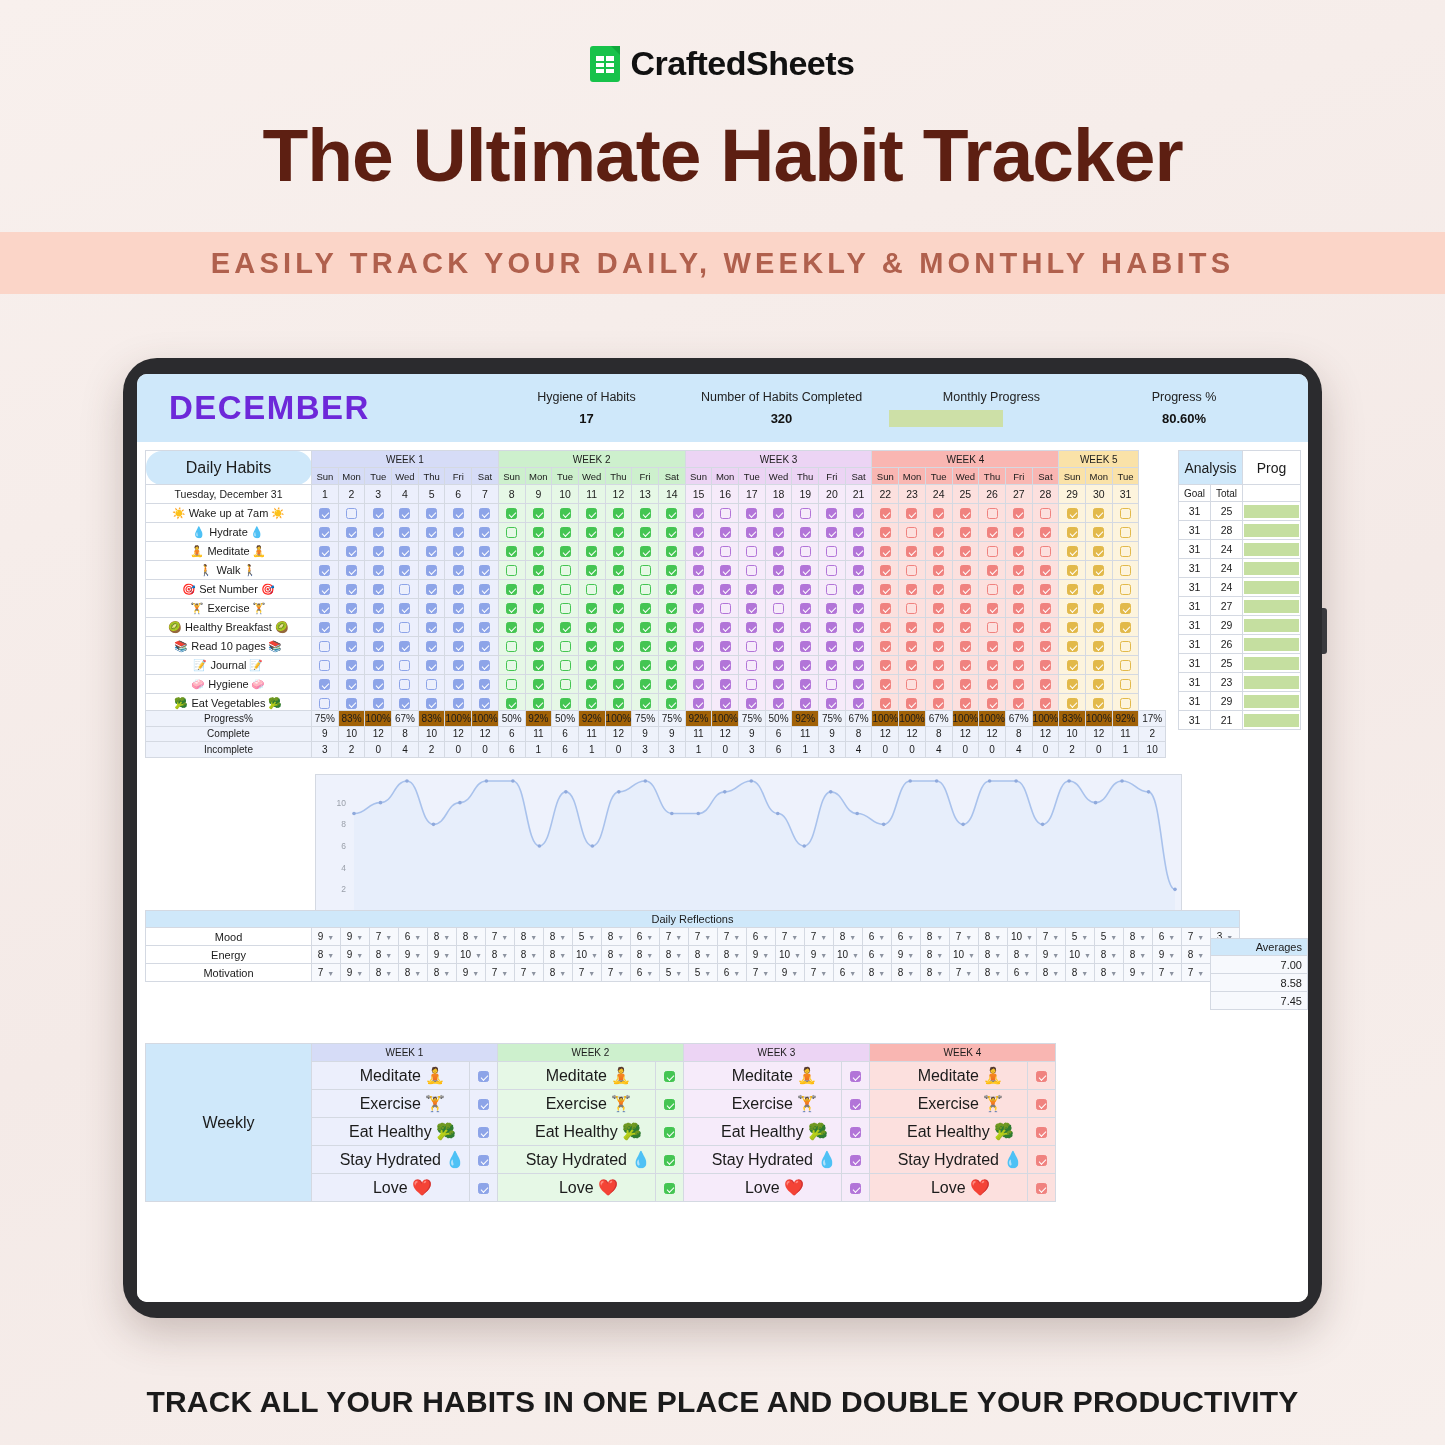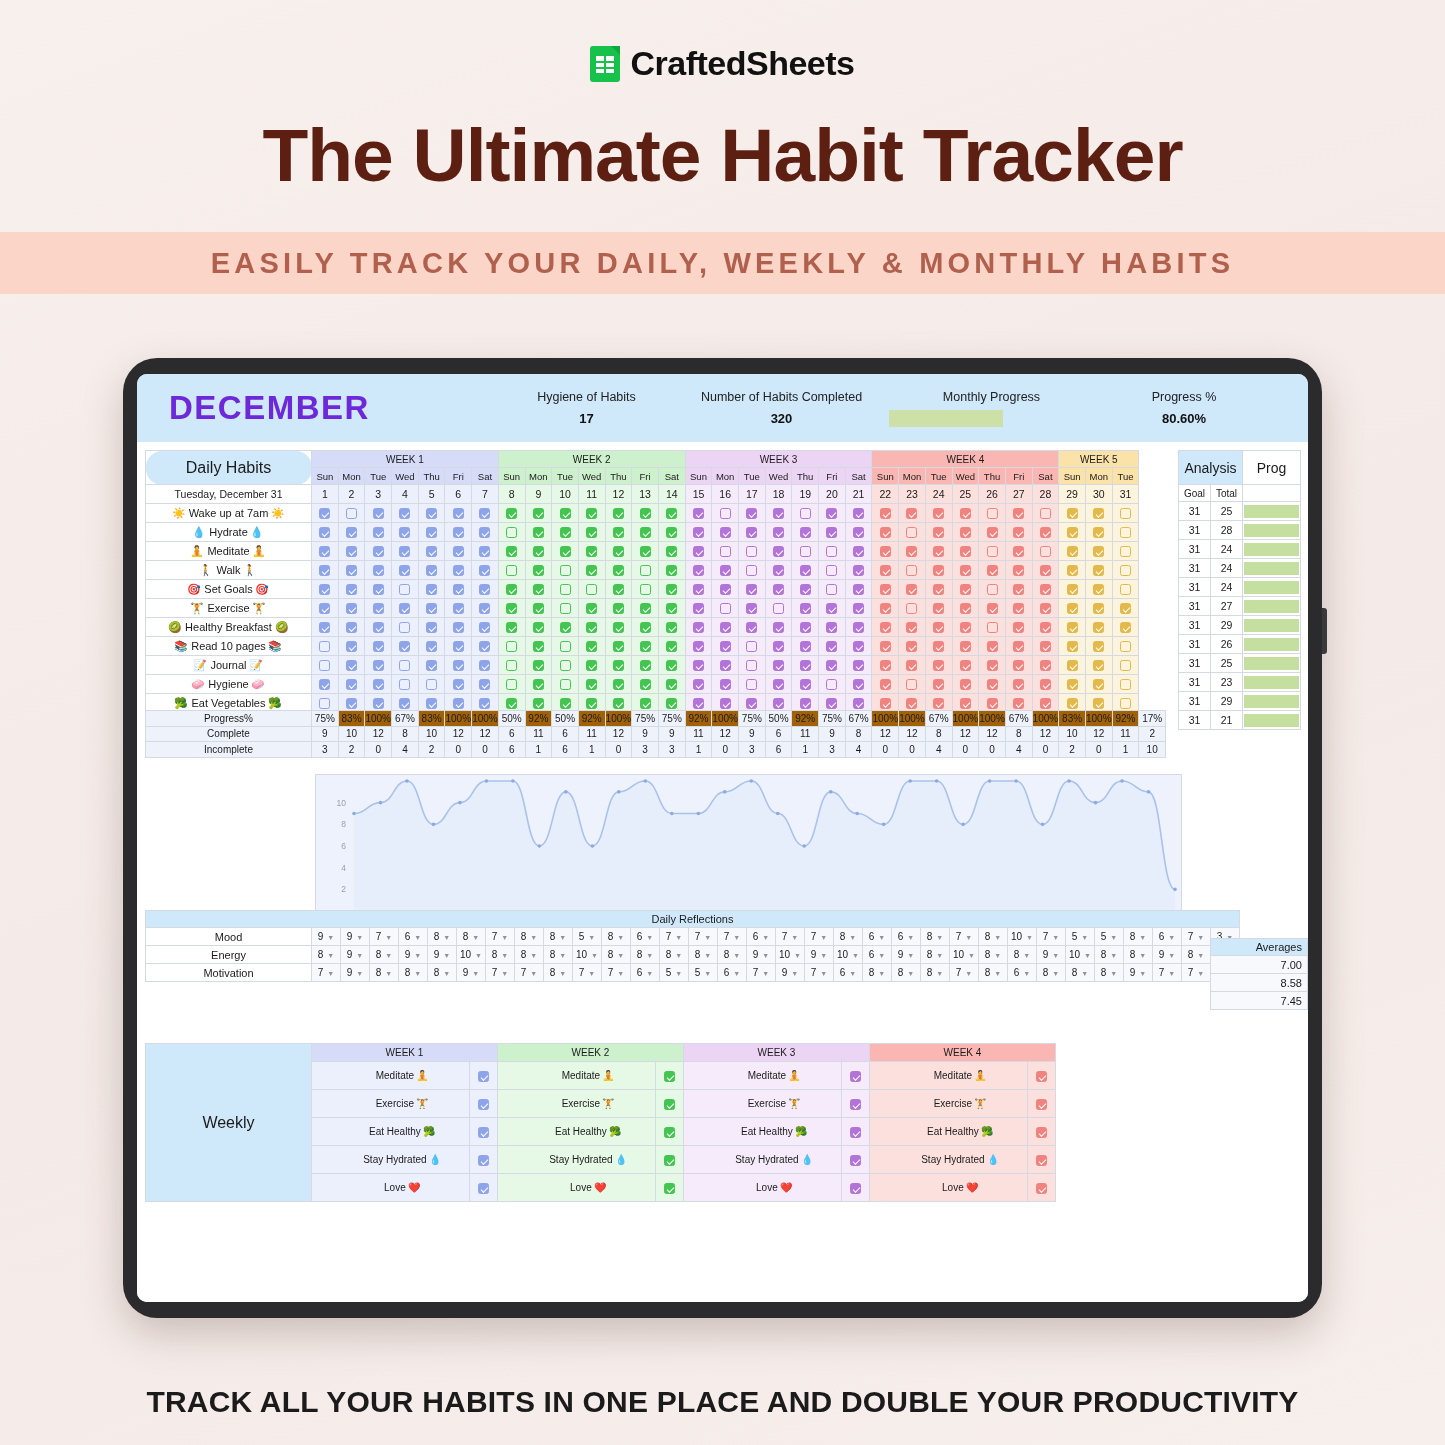--- a/index.html
+++ b/index.html
@@ -115,21 +115,21 @@
   .refl .rv span.v { margin-right:4px; }
   .refl .rv span.car { color:#8c93a0; font-size:7px; }
   .avg { position:absolute; left:1041px; top:496px;margin-left:32px; }
   .avg .ah { background:#cfe8fa; height:17px; font-size:11px; text-align:right; padding-right:5px; width:112px; }
   .avg .av { height:18px; font-size:11px; text-align:right; padding-right:5px; background:#f7f9fd; }
 
   
   .weekly { position:absolute; left:8px; top:601px; }
   .weekly .wtitle { width:166px; background:#cfe8fa; font-size:16px; }
   .weekly .wk-head { height:18px; font-size:10px; }
-  .weekly .wname { width:158px; height:28px; font-size:10px;padding-left:24px; }
+  .weekly .wname { width:158px; height:28px; font-size:16px;padding-left:24px; }
   .weekly .wchk { width:28px; height:18px; }
   .wn1{background:#eceffc;} .wn2{background:#e6f8e6;} .wn3{background:#f6ebfa;} .wn4{background:#fce0de;}
 </style>
 </head>
 <body>
 
 <div class="page">
 
   <div class="brand">
     <span class="brand-logo">
@@ -379,21 +379,21 @@
                   <td class="day-col w4l"><span class="cb cb-w4 on"></span></td>
                   <td class="day-col w4l"><span class="cb cb-w4 on"></span></td>
                   <td class="day-col w4l"><span class="cb cb-w4 on"></span></td>
                   <td class="day-col w4l"><span class="cb cb-w4 on"></span></td>
                   <td class="day-col w4l"><span class="cb cb-w4 on"></span></td>
                   <td class="day-col w5l"><span class="cb cb-w5 on"></span></td>
                   <td class="day-col w5l"><span class="cb cb-w5 on"></span></td>
                   <td class="day-col w5l"><span class="cb cb-w5"></span></td>
                 </tr>
                 <tr>
-                  <td class="habit-name lbl-col">🎯 Set Goals 🎯</td>
+                  <td class="habit-name lbl-col">🎯 Set Number 🎯</td>
                   <td class="day-col w1l"><span class="cb cb-w1 on"></span></td>
                   <td class="day-col w1l"><span class="cb cb-w1 on"></span></td>
                   <td class="day-col w1l"><span class="cb cb-w1 on"></span></td>
                   <td class="day-col w1l"><span class="cb cb-w1"></span></td>
                   <td class="day-col w1l"><span class="cb cb-w1 on"></span></td>
                   <td class="day-col w1l"><span class="cb cb-w1 on"></span></td>
                   <td class="day-col w1l"><span class="cb cb-w1 on"></span></td>
                   <td class="day-col w2l"><span class="cb cb-w2 on"></span></td>
                   <td class="day-col w2l"><span class="cb cb-w2 on"></span></td>
                   <td class="day-col w2l"><span class="cb cb-w2"></span></td>

